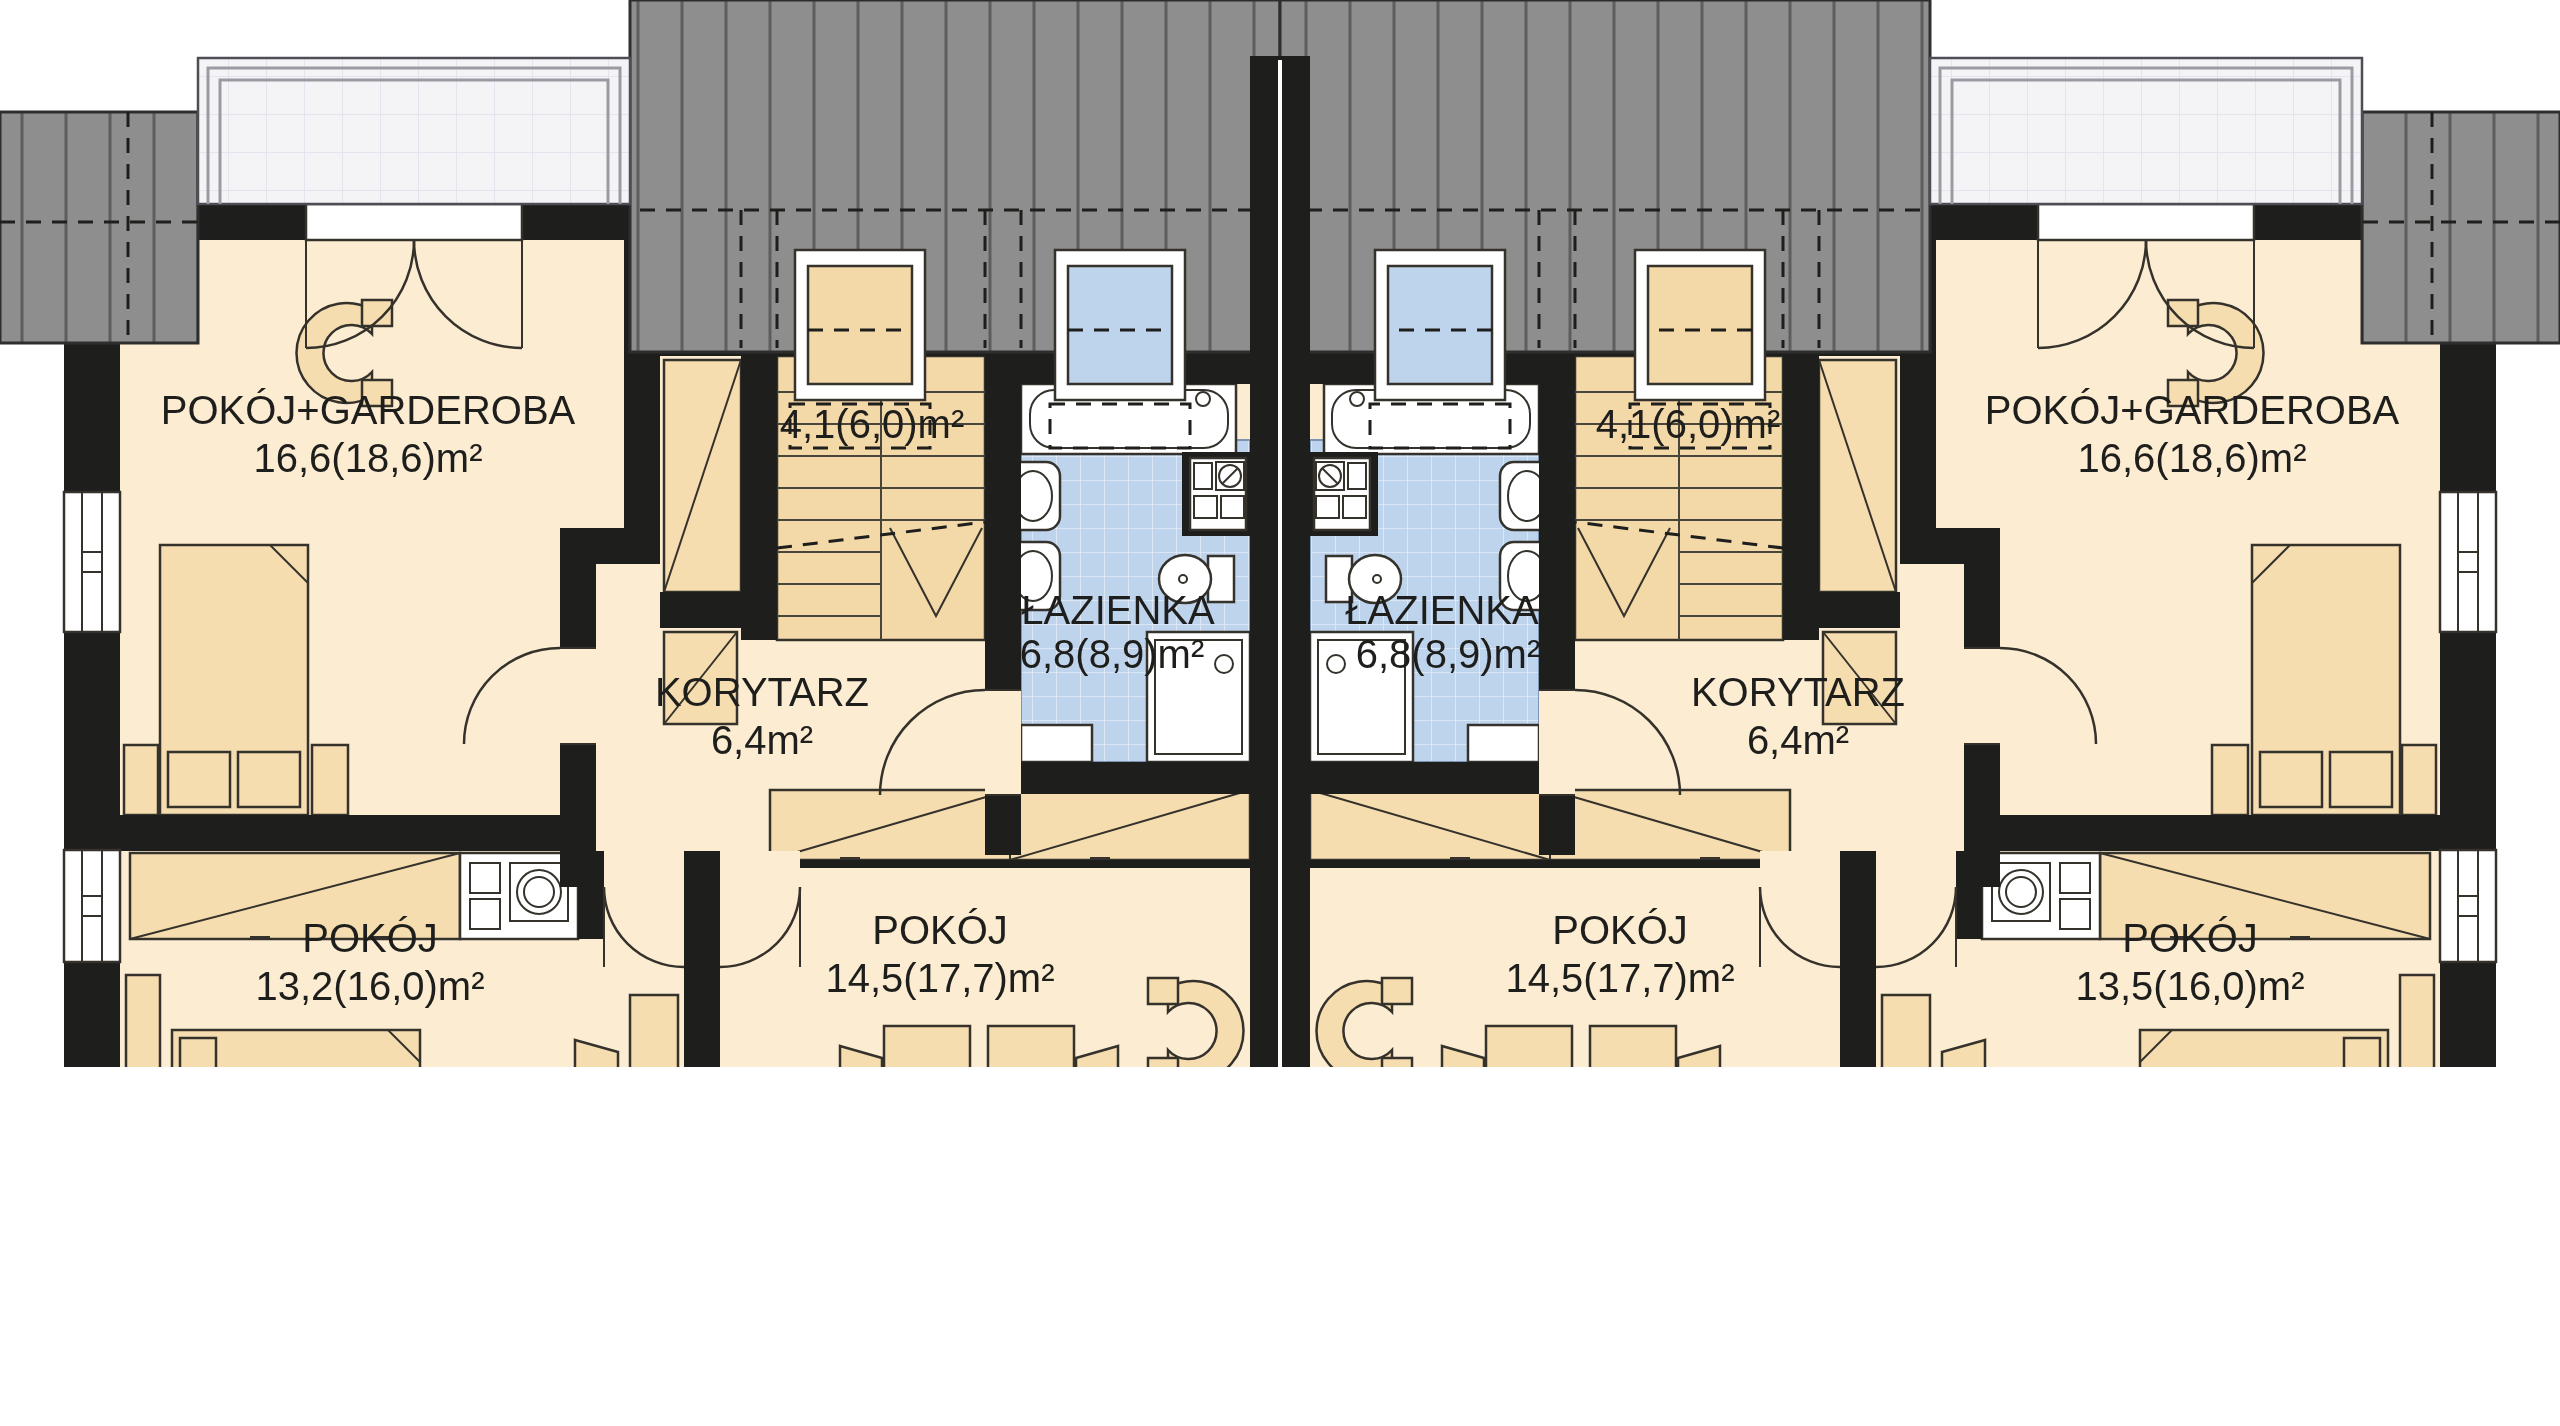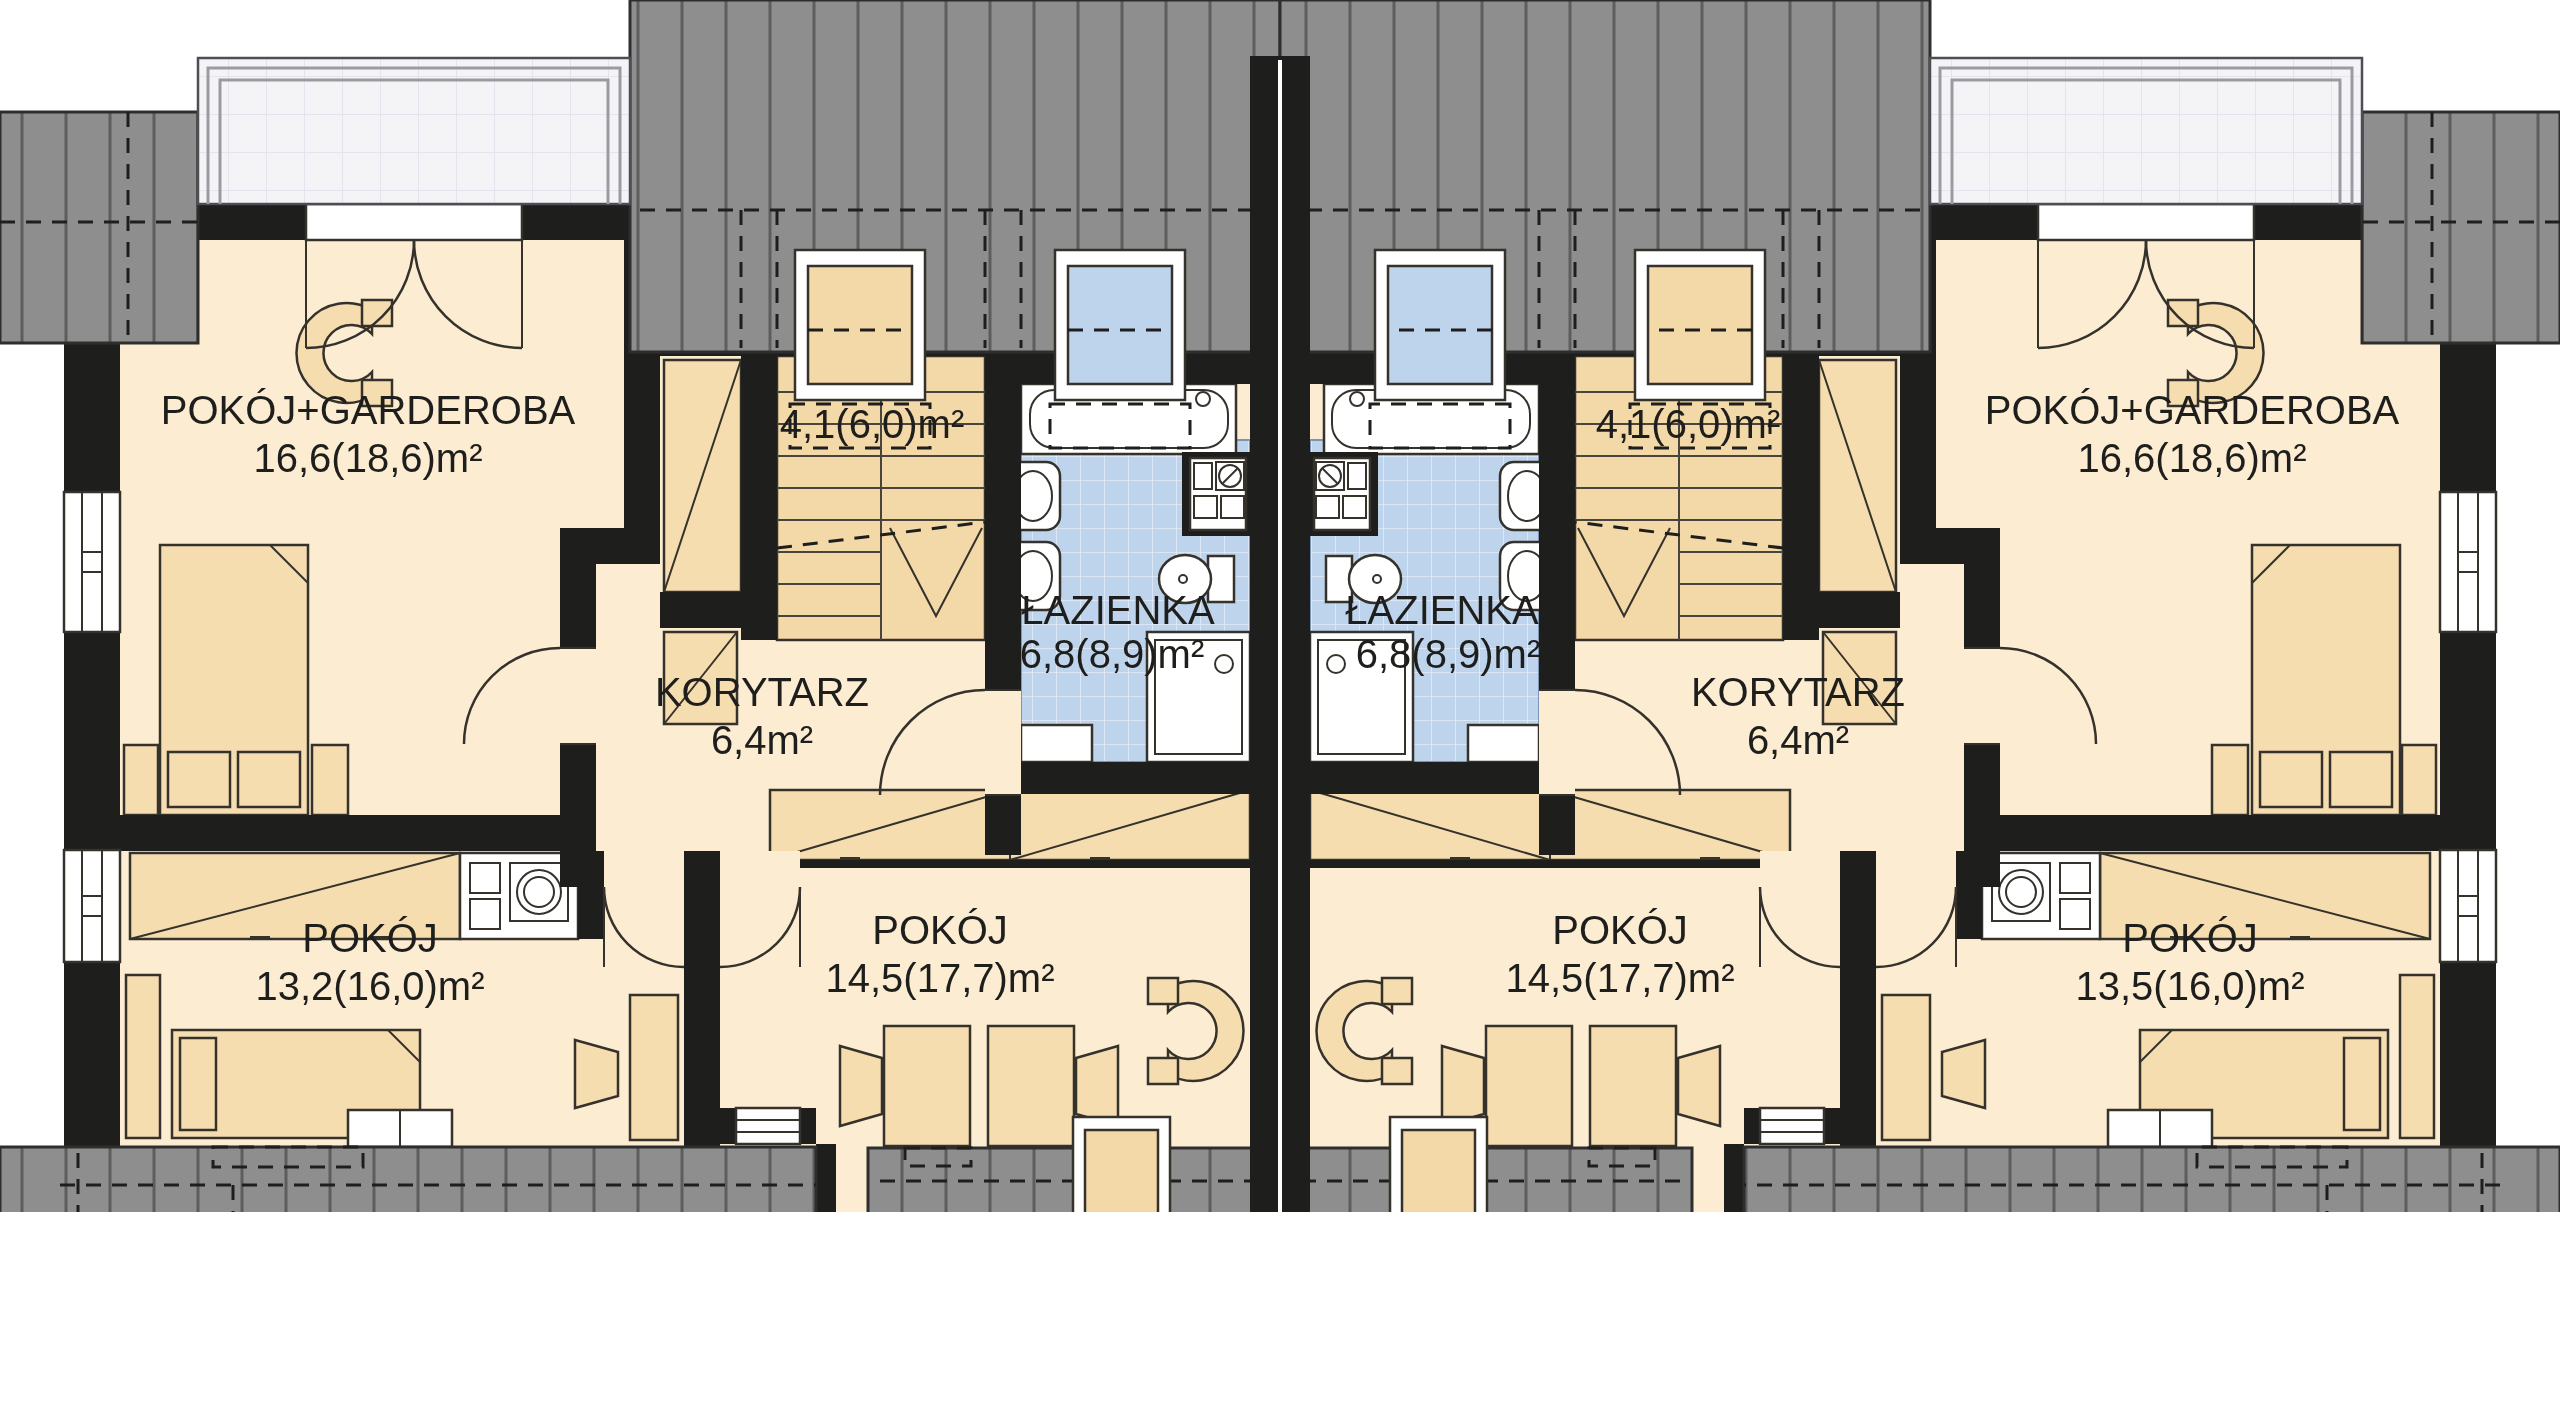--- a/index.html
+++ b/index.html
@@ -1,16 +1,16 @@
 <!DOCTYPE html>
 <html><head>
 <meta charset="utf-8">
 <style>
   html,body{margin:0;padding:0;background:#ffffff;}
-  .stage{width:2560px;height:1212px;position:relative;background:#fff;}
+  .stage{width:2560px;height:1067px;position:relative;background:#fff;}
   svg{display:block;}
   text{font-family:"Liberation Sans","DejaVu Sans",sans-serif;font-size:40px;fill:#1e1e1c;text-anchor:middle;}
   .wall{fill:#1e1e1c;stroke:none;}
   .floor{fill:#fcecd2;}
   .furn{fill:#f6ddb0;stroke:#35322c;stroke-width:2.5;}
   .furn2{fill:#f3d8a8;stroke:#35322c;stroke-width:2.5;}
   .white{fill:#ffffff;stroke:#35322c;stroke-width:2.5;}
   .thin{fill:none;stroke:#35322c;stroke-width:2;}
   .arc{fill:none;stroke:#35322c;stroke-width:2.5;}
   .dash{fill:none;stroke:#1e1e1c;stroke-width:3;stroke-dasharray:15 11;}

